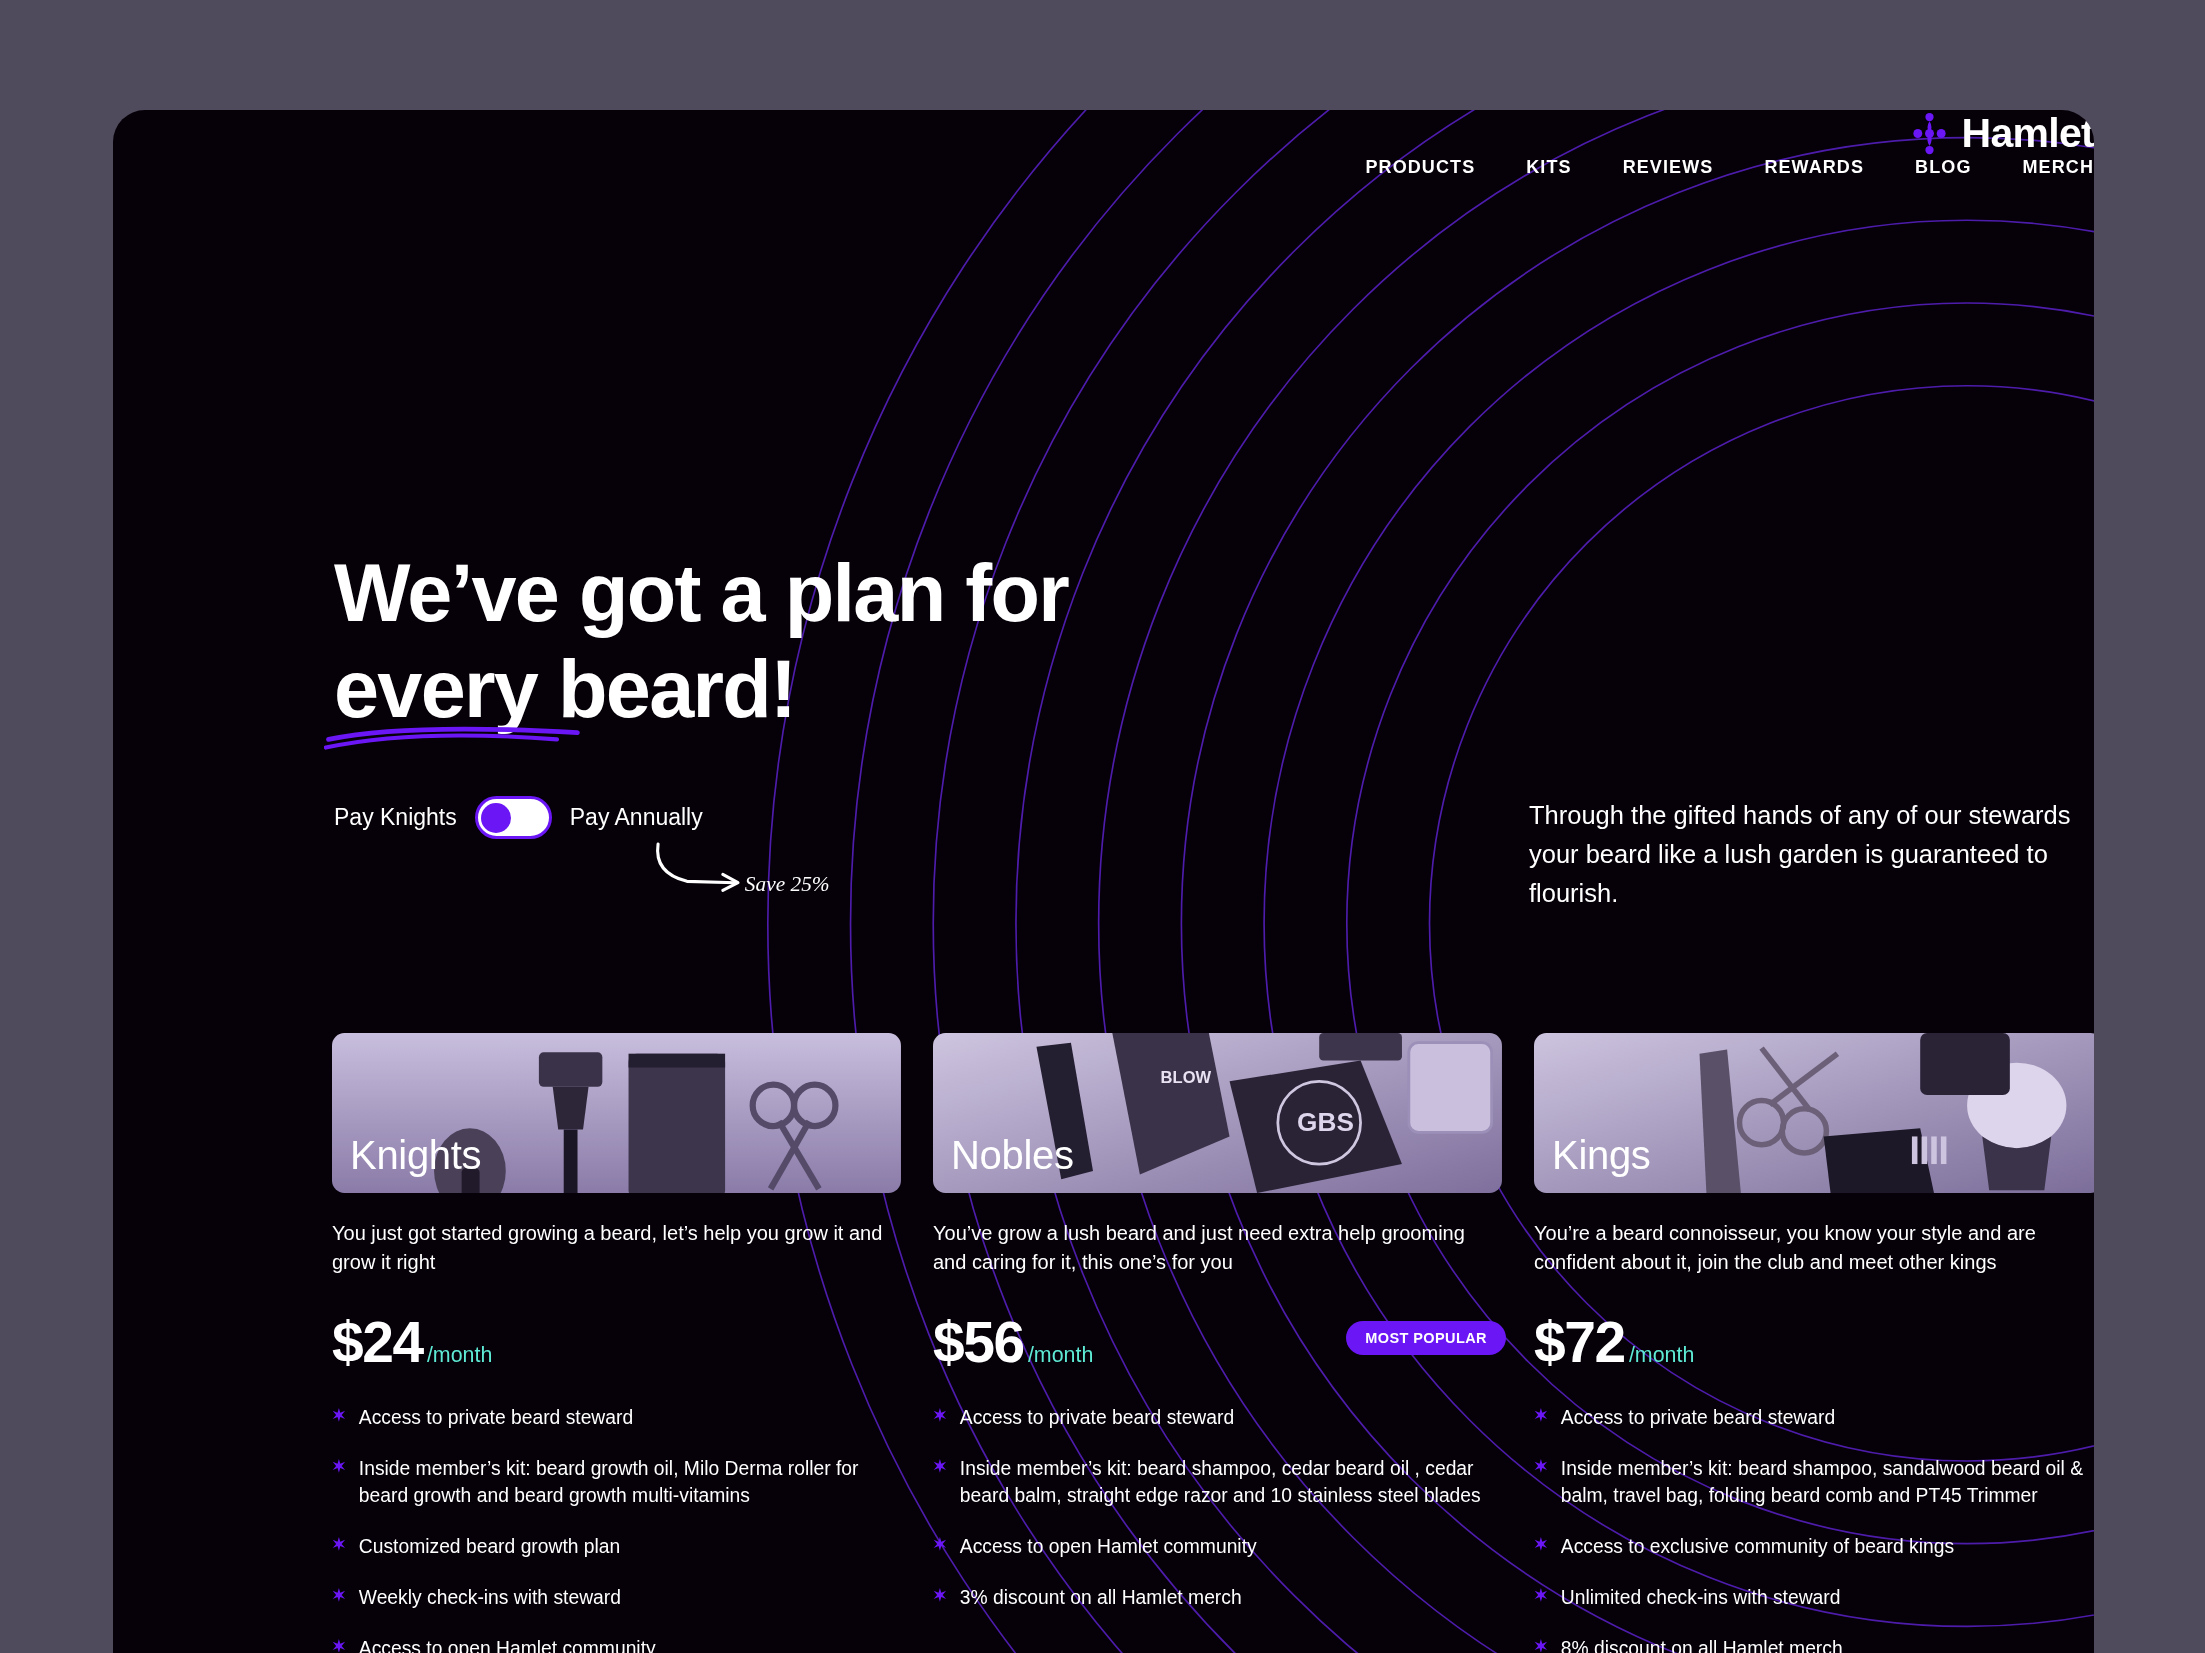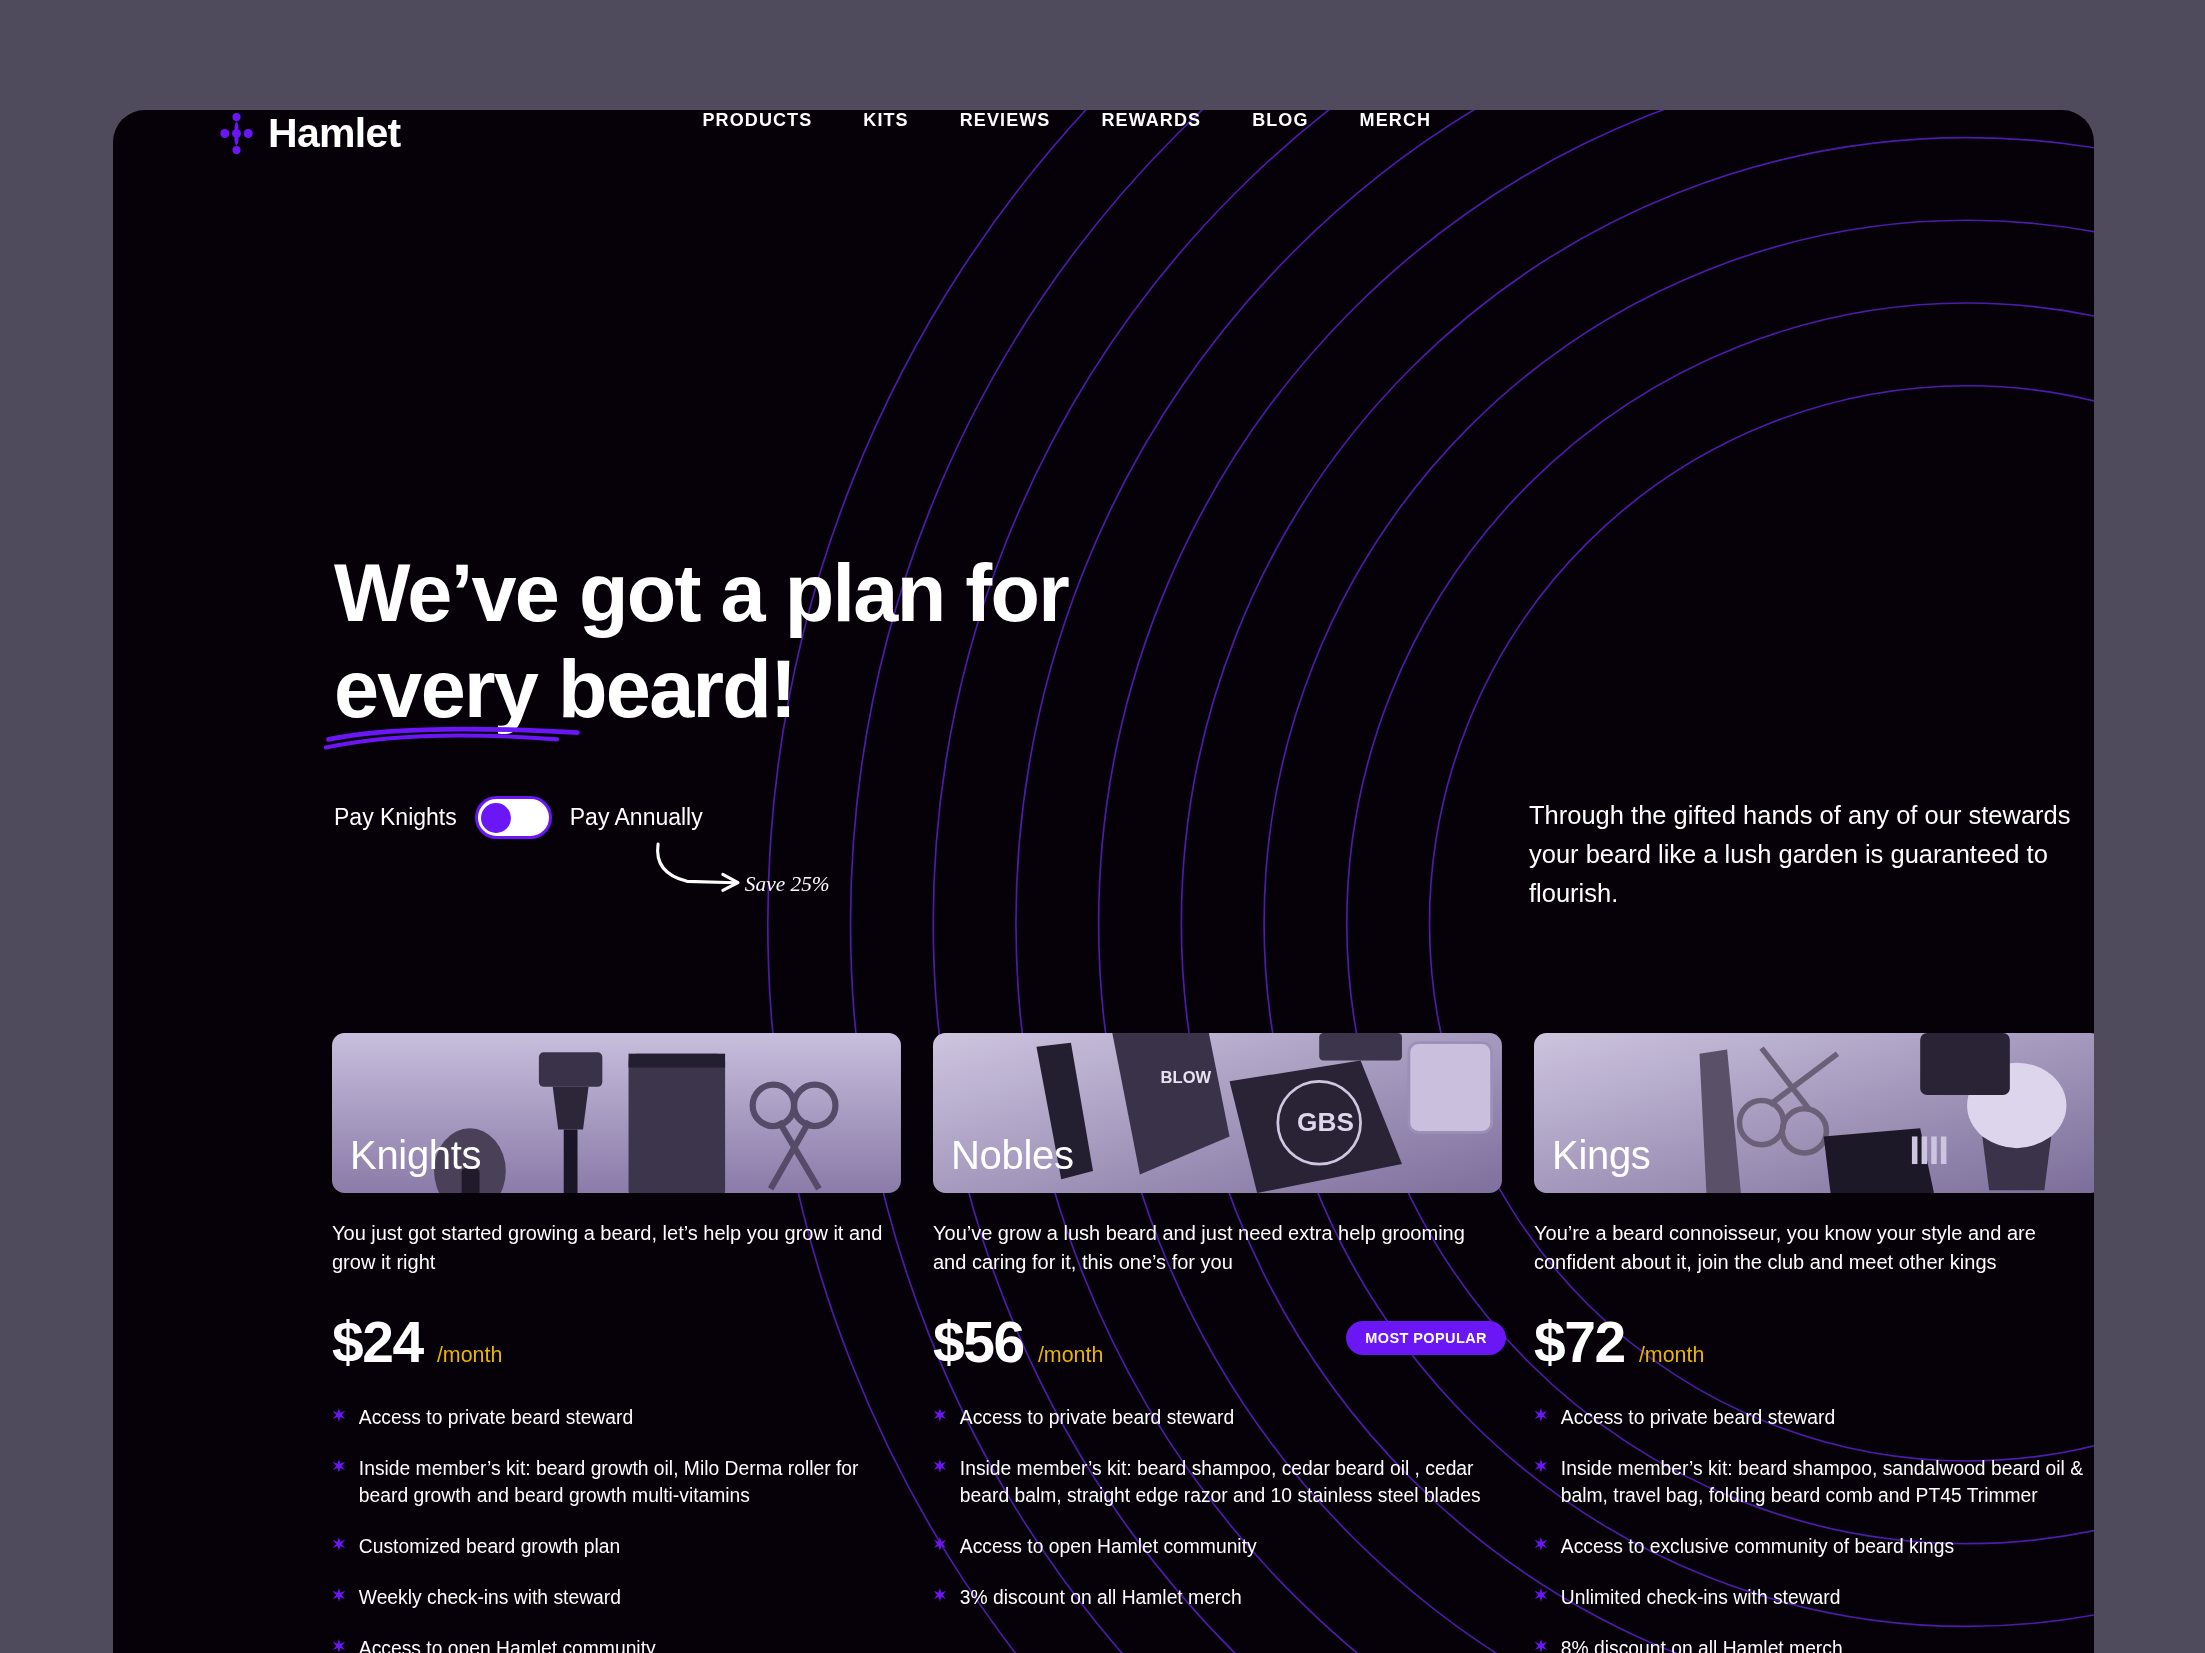--- a/index.html
+++ b/index.html
@@ -15,21 +15,21 @@
     width: 1981px; height: 1654px;
     background: #060109;
     border-radius: 32px;
     overflow: hidden;
   }
   .arcs { position: absolute; inset: 0; pointer-events: none; }
 
   
   .header {
     position: absolute; left: 0; top: 0; width: 100%; height: 227px;
-    display: flex; align-items: flex-start;
+    display: flex; align-items: flex-end; flex-direction: column;
   }
   .brand { display: flex; align-items: center; gap: 15px; margin-left: 107px; }
   .logo-mark { width: 33px; height: 43px; flex: none; }
   .brand-name {
     color: #ffffff; font-size: 41px; font-weight: 700; letter-spacing: -0.7px;
   }
   .nav {
     display: flex; align-items: center; gap: 51px;
     margin-left: 302px;
   }
@@ -87,21 +87,21 @@
   .plan-name {
     position: relative; color: #ffffff; font-size: 40px; font-weight: 400;
     padding: 0 0 15px 18px; letter-spacing: -0.3px;
   }
   .plan-desc {
     margin-top: 26px; color: #ffffff; font-size: 20px;
     line-height: 1.45; font-weight: 400;
   }
   .price-row { margin-top: 32px; display: flex; align-items: baseline; position: relative; }
   .price { color: #ffffff; font-size: 57px; font-weight: 700; letter-spacing: -1.4px; }
-  .per { color: #eab308; font-size: 21.4px; font-weight: 400; margin-left: 14px; }
+  .per { color: #5eead4; font-size: 21.4px; font-weight: 400; margin-left: 4px; }
   .badge {
     position: absolute; left: 413px; top: 12.4px;
     background: #6a16f5; color: #ffffff;
     font-size: 14.5px; font-weight: 700; letter-spacing: 0.4px;
     border-radius: 69px; padding: 9px 19.3px; white-space: nowrap;
   }
   .features { margin-top: 29px; list-style: none; }
   .feature { display: flex; gap: 13px; margin-bottom: 23.4px; align-items: flex-start; }
   .star { flex: none; margin-top: 4.1px; }
   .feature-text { color: #ffffff; font-size: 19.3px; line-height: 1.42; font-weight: 400; }

